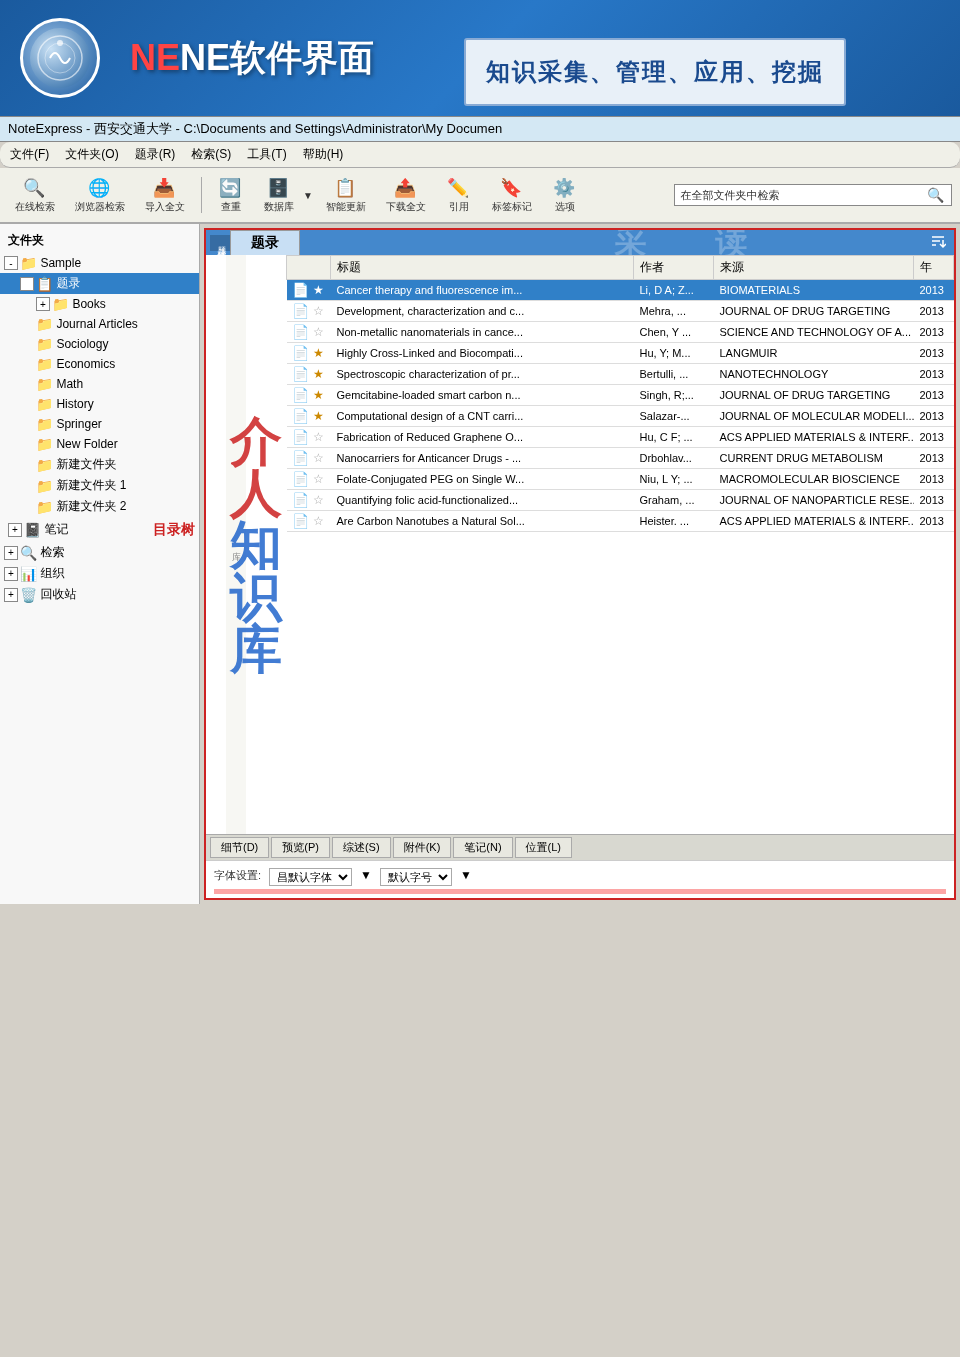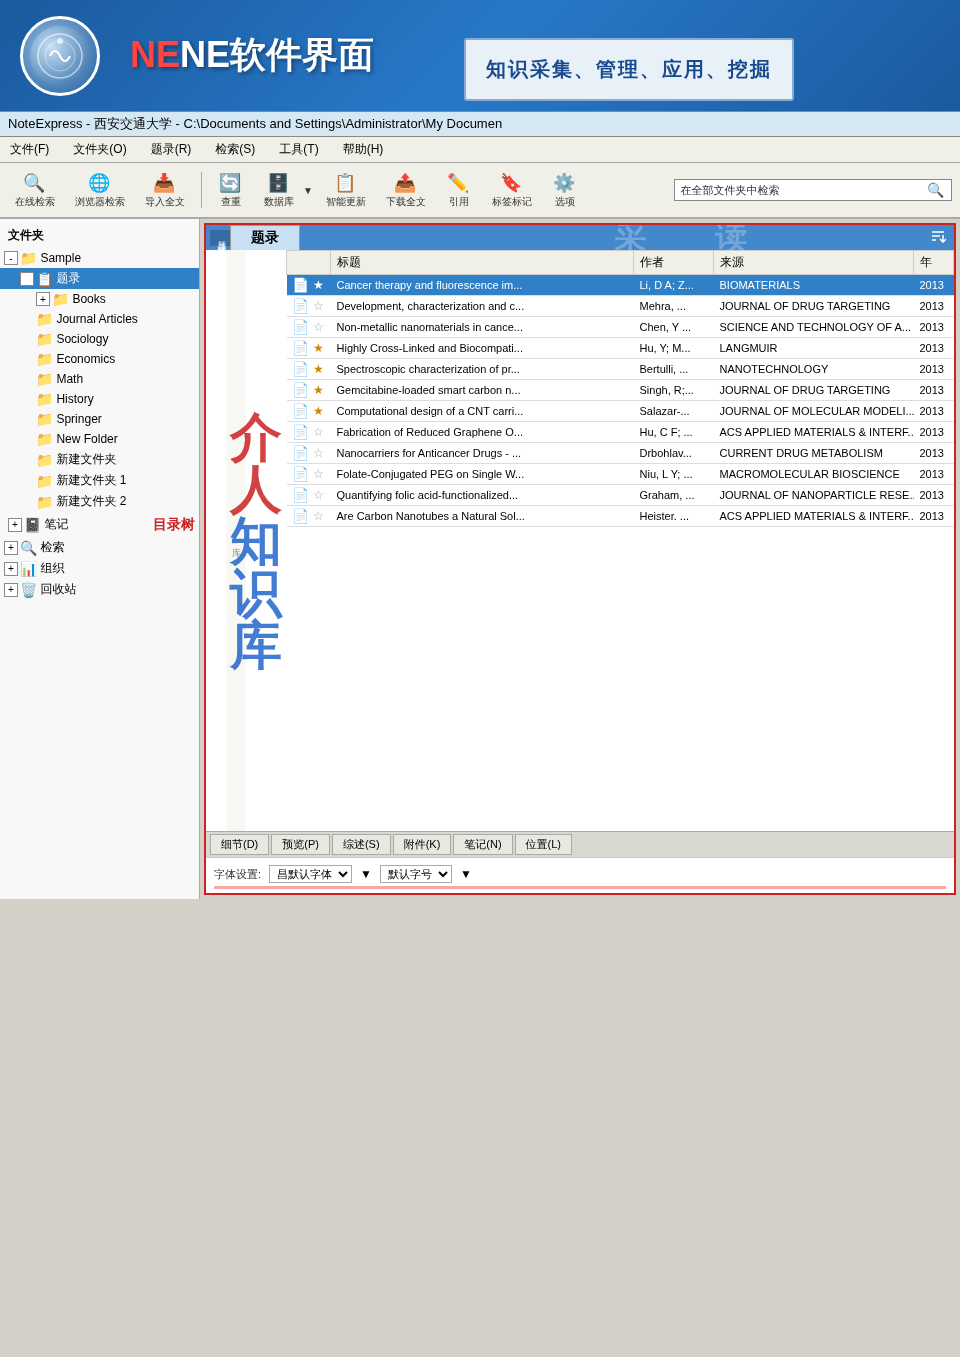--- a/index.html
+++ b/index.html
@@ -39,21 +39,21 @@
     .header-ne-title {
       font-size: 36px;
       font-weight: bold;
       color: #fff;
       text-shadow: 2px 2px 4px rgba(0,0,0,0.4);
     }
     .header-subtitle-box {
       background: #e8f0f8;
       border: 2px solid #88aad4;
       padding: 16px 20px;
-      font-size: 20px;
+      font-size: 24px;
       font-weight: bold;
       color: #1a4a8e;
       letter-spacing: 2px;
       border-radius: 3px;
       margin-left: 60px;
       margin-top: 28px;
     }
 
     
     .title-bar {
@@ -67,21 +67,22 @@
       overflow: hidden;
       text-overflow: ellipsis;
     }
 
     
     .menu-bar {
       background: #f0f0e8;
       border-bottom: 1px solid #aaa;
       padding: 2px 4px;
       display: flex;
-      gap: 12px;
+      gap: 4px;
+      border-radius: 10px;
     }
     .menu-item {
       padding: 2px 6px;
       cursor: pointer;
       font-size: 12px;
       color: #000;
     }
 
     
     .toolbar {
@@ -280,24 +281,24 @@
     }
 
     
     .bottom-area {
       background: #fff;
       border-top: 1px solid #ccc;
       padding: 4px 8px;
     }
     .font-settings {
       display: flex;
-      align-items: center;
+      align-items: flex-start;
       gap: 8px;
       padding: 3px 0;
-      border-bottom: 3px solid #fca5a5;
+      border-bottom: 5px solid #fca5a5;
     }
     .font-label { font-size: 11px; color: #333; }
     .font-select {
       border: 1px solid #aaa;
       background: #fff;
       font-size: 11px;
       padding: 1px 3px;
     }
     .abstract-text {
       font-size: 12px;

